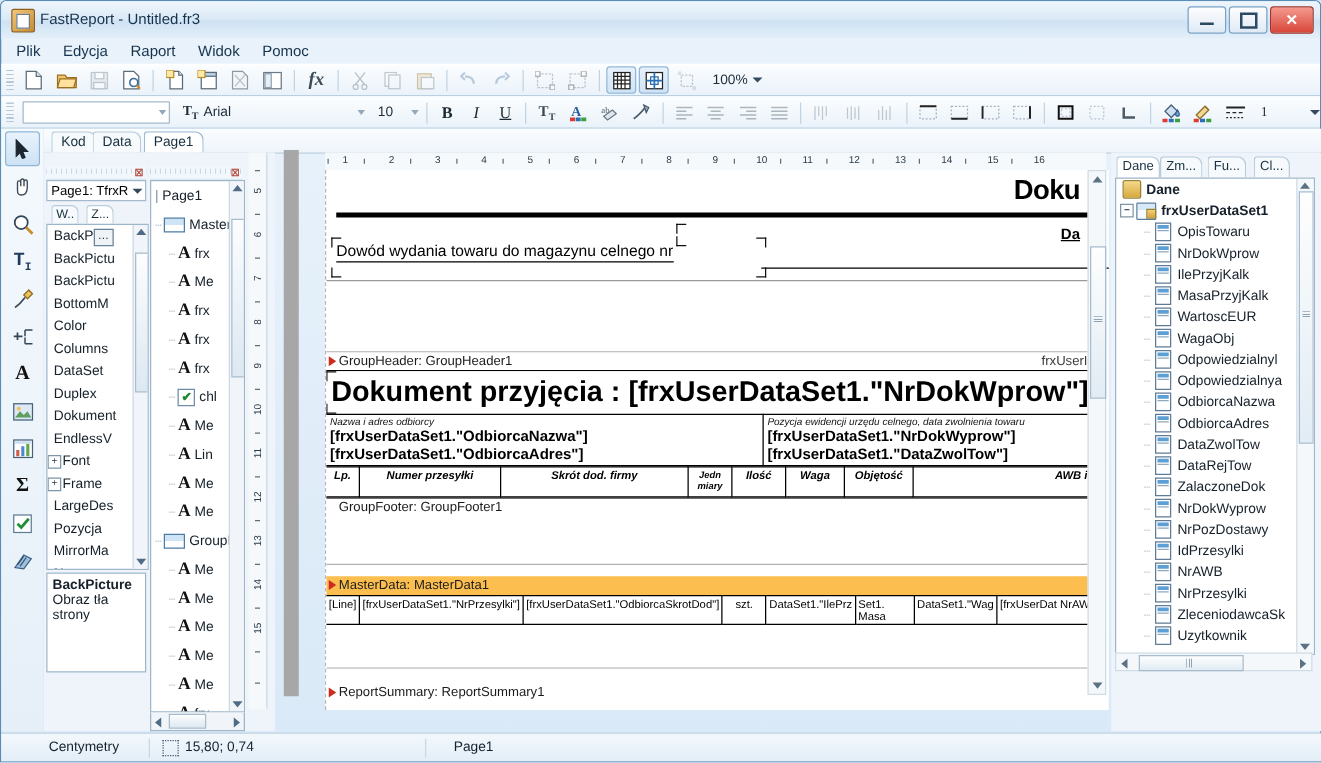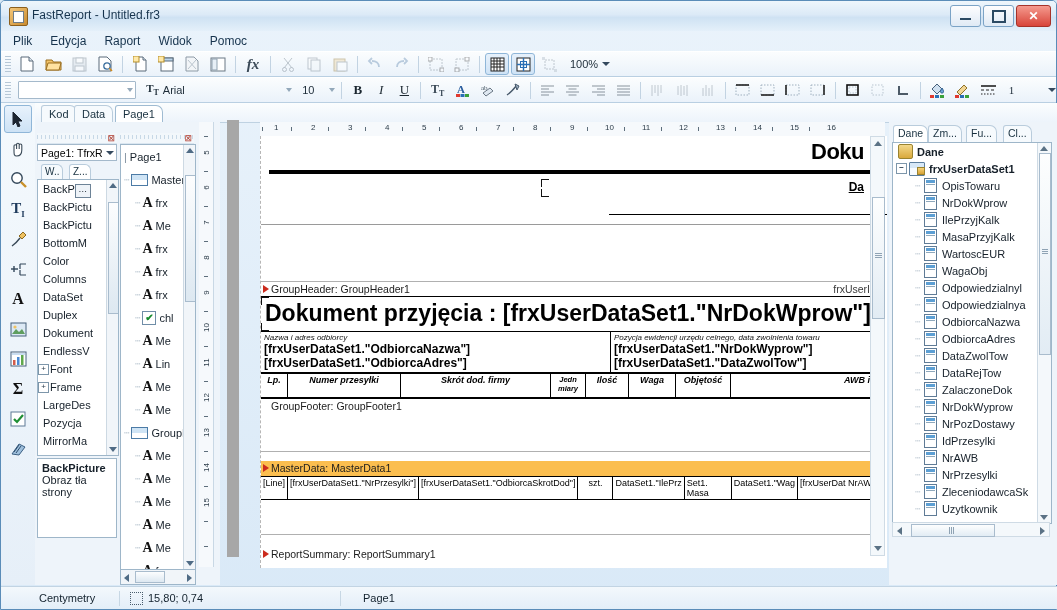--- a/index.html
+++ b/index.html
@@ -628,21 +628,21 @@
             <path d="M4 9V5a1.3 1.3 0 012.6 0v3V3.5a1.3 1.3 0 012.6 0V8V4.3a1.3 1.3 0 012.6 0V9c0 4-2 6-5 6S4 13 4 9z" fill="#fff" stroke="#3a4a58" stroke-width="1.1"></path>
           </svg>
       </div>
       <div class="tool">
         <svg width="17" height="17" viewBox="0 0 17 17">
             <circle cx="7" cy="7" r="5.2" fill="#fff" stroke="#33475a" stroke-width="1.4"></circle>
             <path d="M11 11l5 5" stroke="#c8902a" stroke-width="2.4"></path>
           </svg>
       </div>
       <div class="tool">
-        <span style="font-family:Liberation Serif, serif;font-weight:bold;font-size:15px;color:#1e3a5c;">T<sub style="font-size:9px">I</sub></span>
+        <span style="font-family:Liberation Mono, monospace;font-weight:bold;font-size:15px;color:#1e3a5c;">T<sub style="font-size:9px">I</sub></span>
       </div>
       <div class="tool">
         <svg width="17" height="17" viewBox="0 0 17 17">
             <path d="M2 15c3-2 5-4 8-8" stroke="#3a4a58" stroke-width="1.4" fill="none"></path>
             <path d="M9 5l4-4 3 3-4 4z" fill="#f0c261" stroke="#8d6a1f"></path>
           </svg>
       </div>
       <div class="tool">
         <svg width="17" height="15" viewBox="0 0 17 15">
             <path d="M1 7h7" stroke="#33475a" stroke-width="1.4"></path>
@@ -927,20 +927,25 @@
       <div class="page">
 
         <div style="position:relative;height:88px;border-bottom:1px solid #9a9a9a;padding-left:48px;">
           <div style="position:absolute;right:10px;top:3px;font-size:22px;font-weight:bold;letter-spacing:-0.5px;">Doku</div>
           <div class="rule" style="position:absolute;left:8px;right:2px;top:34px;"></div>
           <div style="position:absolute;right:10px;top:44px;font-size:12px;font-weight:bold;text-decoration:underline;">Da</div>
           <div style="position:absolute;left:280px;top:43px;width:18px;height:18px;">
             <span class="corner c-tl" style="left:0;top:0;"></span>
             <span class="corner c-bl" style="left:0;bottom:0;"></span>
           </div>
+          <div class="obj" style="left:8px;top:58px;width:340px;height:24px;">
+            <span class="corner c-tl"></span><span class="corner c-tr"></span>
+            <span class="corner c-bl"></span><span class="corner c-br"></span>
+            <div style="font-size:12.5px;border-bottom:1px solid #000;display:inline-block;padding-bottom:1px;">Dowód wydania towaru do magazynu celnego nr</div>
+          </div>
           <div style="position:absolute;left:348px;top:58px;width:310px;border-bottom:1px solid #000;height:20px;"></div>
         </div>
 
         <div style="height:56px;border-bottom:1px solid #b0b0b0;background:#fff;"></div>
 
         <div class="bandlabel">
           <span class="tri"></span>
           <b>GroupHeader</b>:
           <span>GroupHeader1</span>
           <span class="right">frxUserI</span>

